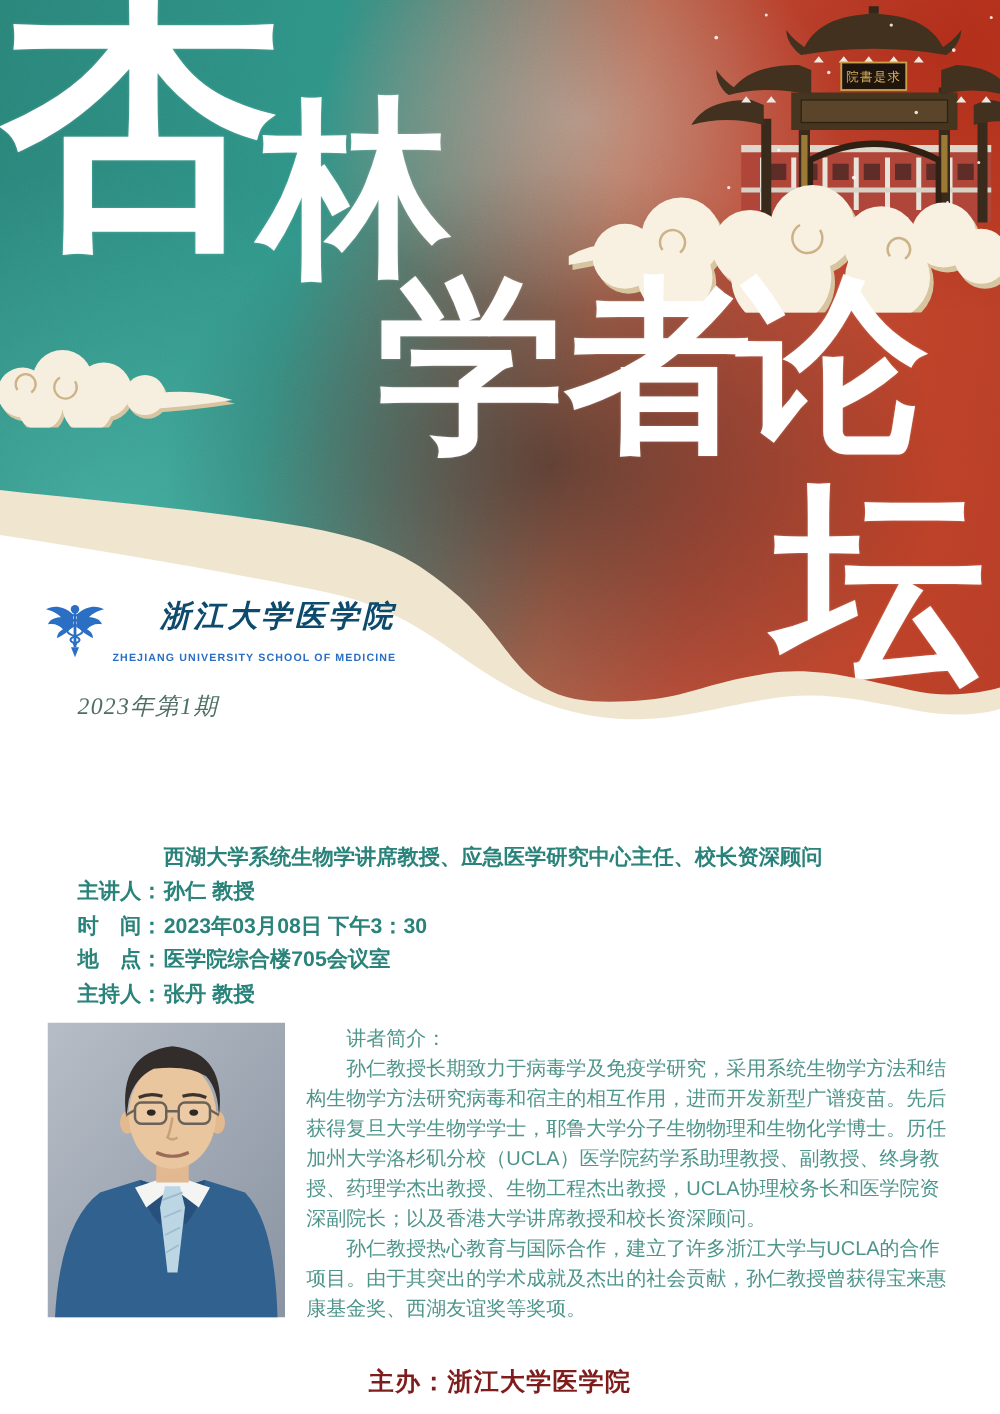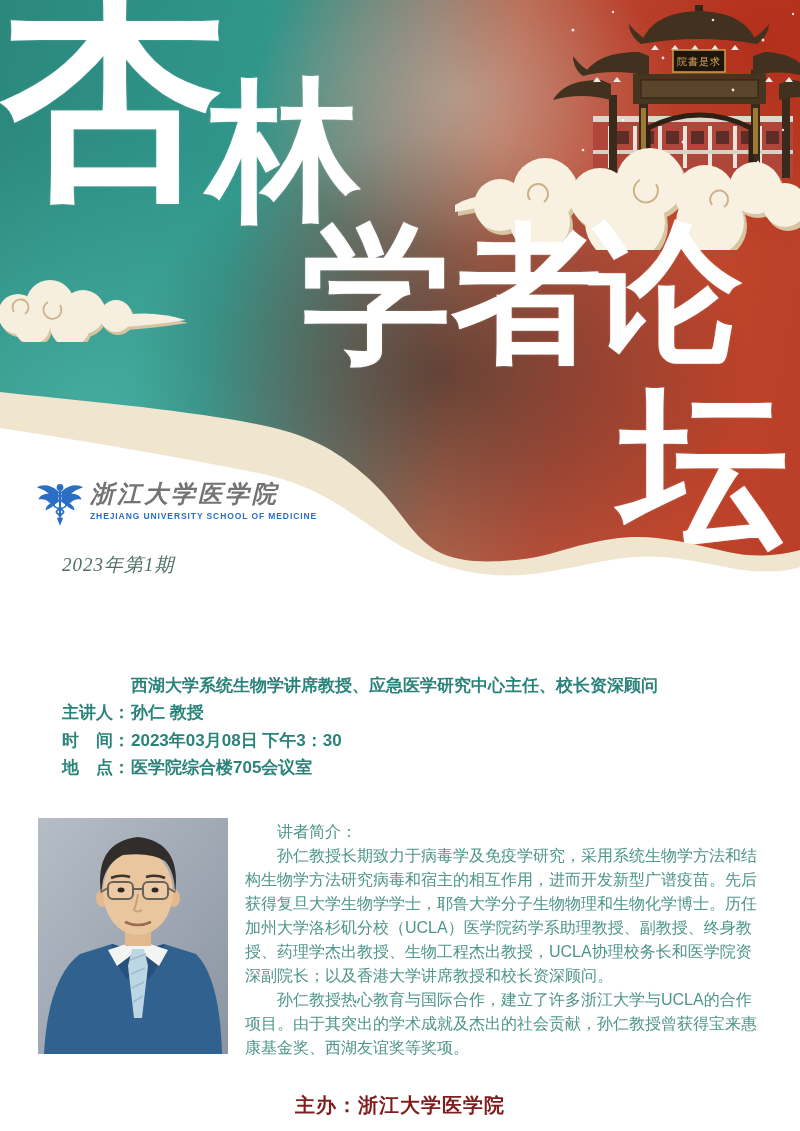--- a/index.html
+++ b/index.html
@@ -24,22 +24,22 @@
   .ch-4{left:590px;top:218px; font-size:152px;}
   .ch-5{left:620px;top:384px; font-size:168px;}
   .gate-svg{position:absolute;left:553px;top:0;}
   .cloud-bank{position:absolute;left:450px;top:110px;}
   .cloud-left{position:absolute;left:-12px;top:276px;}
   .shore-svg{position:absolute;left:0;top:370px;}
   
   .logo{position:absolute;left:36px;top:481px;display:flex;align-items:flex-start;}
   .logo-text{margin-left:6px;}
   .logo-cn{font-family:"Liberation Serif","DejaVu Serif",serif;font-weight:bold;font-style:italic;
-           font-size:24px;color:#737373;letter-spacing:3px;line-height:1.1;}
-  .logo-en{font-size:8.5px;font-weight:bold;color:#2a6fc4;letter-spacing:.9px;margin-top:4px;}
+           font-size:24px;color:#0c4a6e;letter-spacing:3px;line-height:1.1;text-align:right;}
+  .logo-en{font-size:8.5px;font-weight:bold;color:#2a6fc4;letter-spacing:.9px;margin-top:14px;}
   
   .issue{position:absolute;left:62px;top:552px;font-family:"Liberation Serif","DejaVu Serif",serif;
          font-size:19px;color:#4f6e66;letter-spacing:1px;font-style:italic;}
   .title{position:absolute;left:62px;top:582px;width:620px;
          font-family:"Liberation Serif","DejaVu Serif",serif;font-weight:bold;
          font-size:25px;line-height:29px;color:#1a6a5b;}
   .meta{position:absolute;left:62px;top:672px;width:700px;color:#2a837a;font-size:17px;}
   .meta-row{display:flex;line-height:27.4px;}
   .meta-label{width:69px;flex:0 0 69px;font-weight:bold;white-space:pre;}
   .meta-value{font-weight:bold;}
@@ -259,20 +259,24 @@
       <span class="meta-value">孙仁 教授</span>
     </div>
     <div class="meta-row">
       <span class="meta-label">时　间：</span>
       <span class="meta-value">2023年03月08日 下午3：30</span>
     </div>
     <div class="meta-row">
       <span class="meta-label">地　点：</span>
       <span class="meta-value">医学院综合楼705会议室</span>
     </div>
+    <div class="meta-row">
+      <span class="meta-label">主持人：</span>
+      <span class="meta-value">张丹 教授</span>
+    </div>
   </div>
 
   <svg class="photo" viewBox="0 0 190 236">
     <defs>
       <linearGradient id="bgGrad" x1="0" y1="0" x2="1" y2="1">
         <stop offset="0" stop-color="#b6bdc6"></stop>
           <stop offset="1" stop-color="#8a94a2"></stop>
       </linearGradient>
     </defs>
     <rect width="190" height="236" fill="url(#bgGrad)"></rect>

